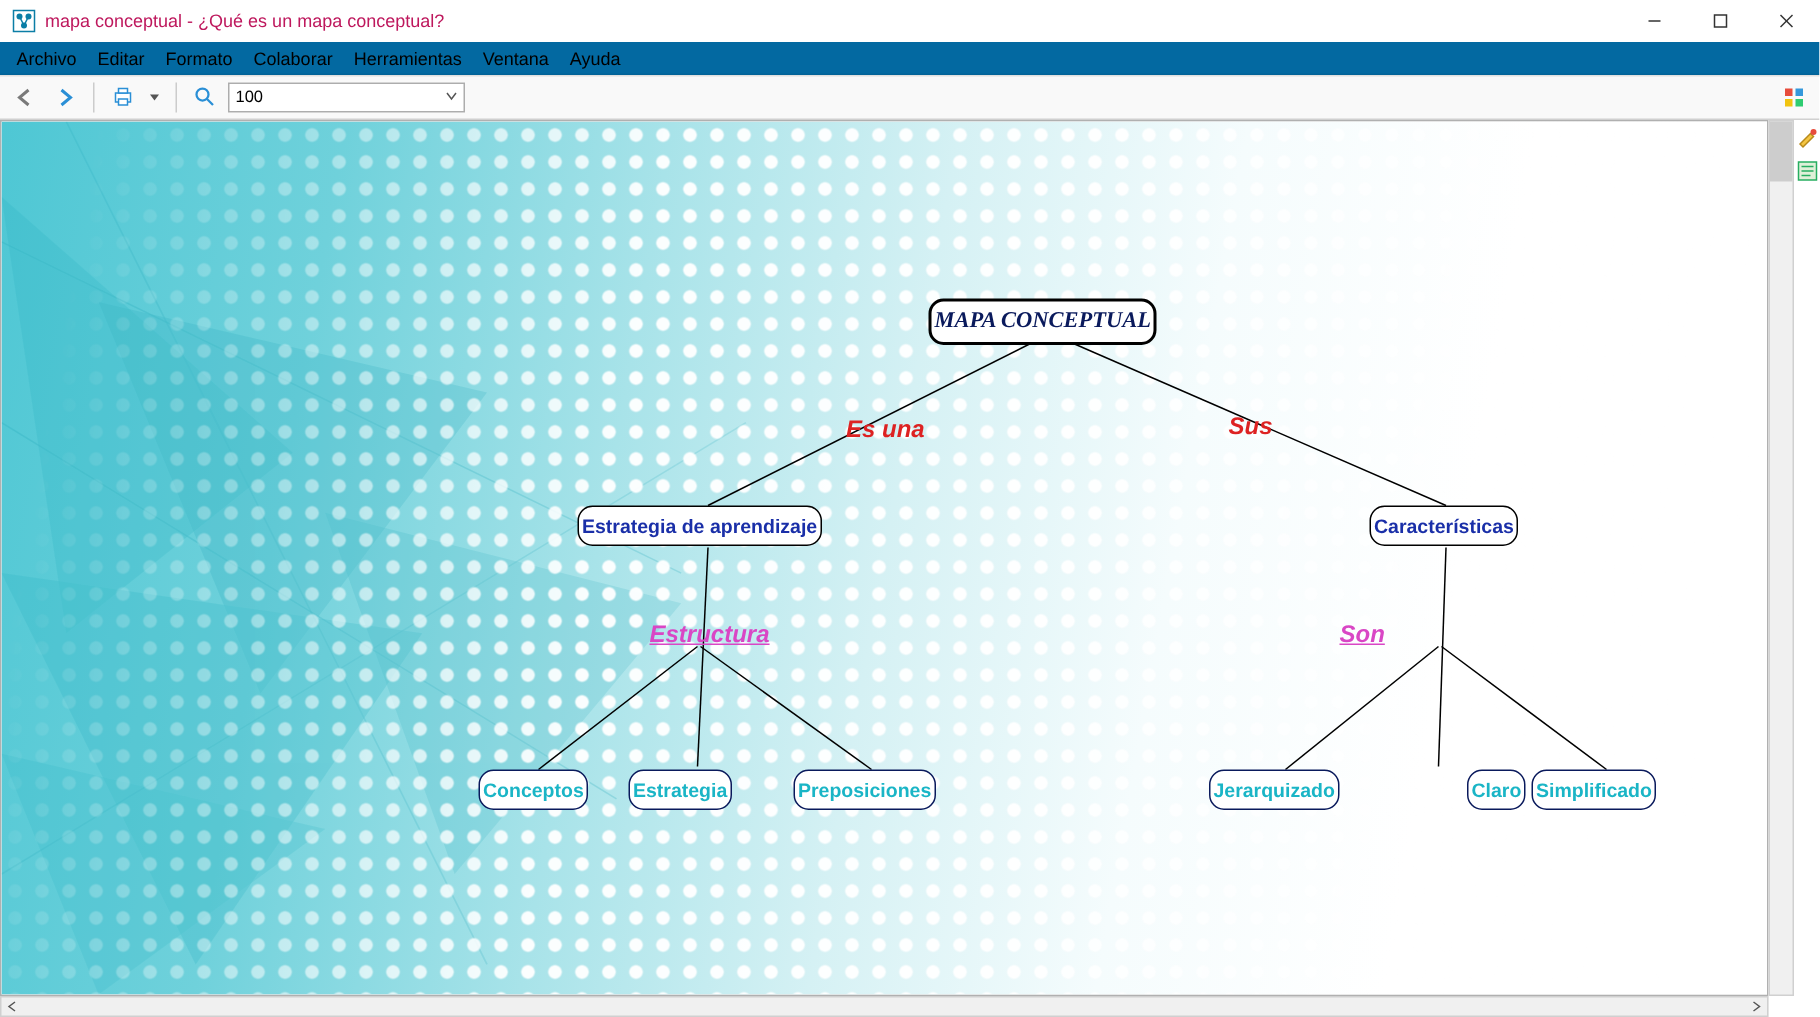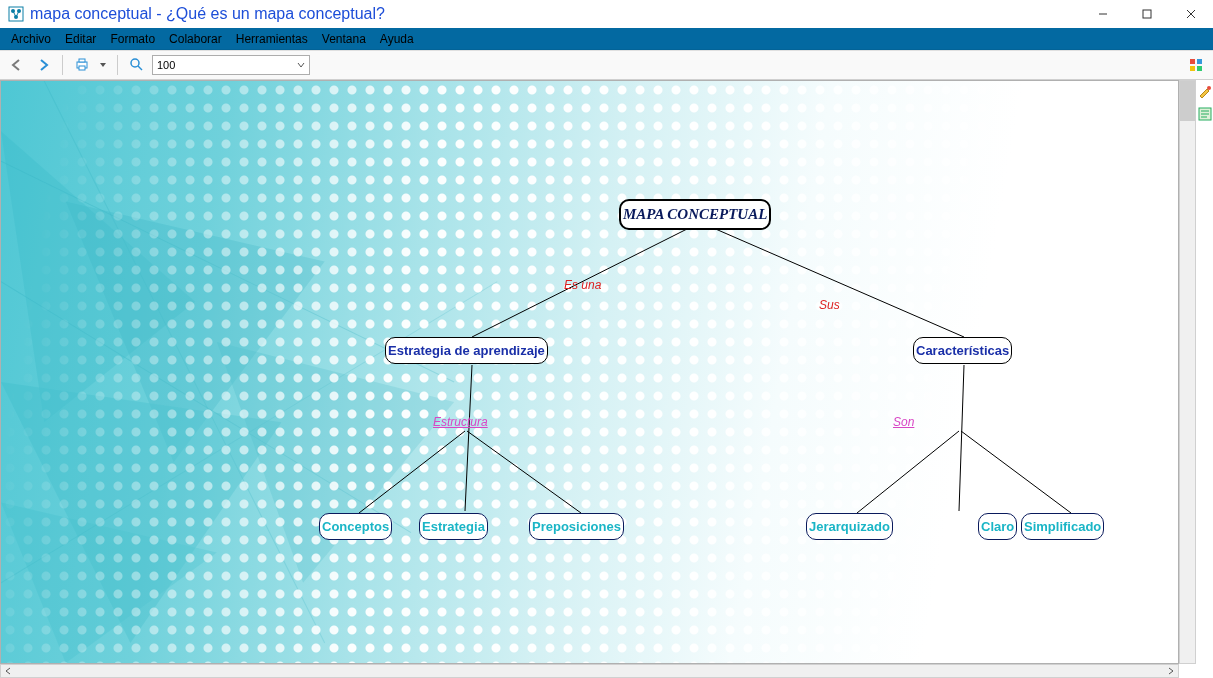--- a/index.html
+++ b/index.html
@@ -1,21 +1,21 @@
 <!DOCTYPE html>
 <html><head>
 <meta charset="utf-8">
 <style>
 * { box-sizing: border-box; margin: 0; padding: 0; }
 body { font-family: "Segoe UI", Tahoma, sans-serif; font-size: 12px; background: #fff; overflow: hidden; width: 1213px; height: 678px; }
 
 
 .titlebar { height: 28px; background: #fff; display: flex; align-items: center; padding: 0 8px; position: relative; }
 .titlebar .app-icon { width: 16px; height: 16px; margin-right: 6px; display: flex; align-items: center; justify-content: center; }
-.titlebar .title-text { color: #1d4ed8; font-size: 16px; }
+.titlebar .title-text { color: #be185d; font-size: 12px; }
 .win-controls { position: absolute; right: 0; top: 0; height: 28px; display: flex; }
 .win-btn { width: 44px; height: 28px; display: flex; align-items: center; justify-content: center; color: #555; cursor: pointer; }
 
 
 .menubar { height: 22px; background: #0369a1; display: flex; align-items: center; padding: 0 4px; border-bottom: 1px solid rgba(0,0,0,0.05); }
 .menuitem { padding: 2px 7px; color: #000; cursor: pointer; }
 
 
 .toolbar { height: 30px; background: #f9f9f9; border-top: 1px solid #e0e0e0; border-bottom: 1px solid #d0d0d0; display: flex; align-items: center; padding: 0 6px; gap: 4px; }
 .tool-sep { width: 1px; height: 20px; background: #ccc; margin: 0 4px; }
@@ -31,21 +31,21 @@
 .bg-dots { position: absolute; inset: 0; background-image: radial-gradient(circle, rgba(255,255,255,0.95) 4px, transparent 5px); background-size: 18px 18px; mask-image: linear-gradient(100deg, transparent 5%, black 35%, black 60%, transparent 95%); -webkit-mask-image: linear-gradient(100deg, transparent 5%, black 35%, black 60%, transparent 95%); }
 .bg-tri { position: absolute; left: 0; top: 0; width: 55%; height: 100%; opacity: 0.45; }
 
 
 .node { position: absolute; border: 1.5px solid #000; border-radius: 10px; background: #fff; padding: 5px 2px; font-weight: bold; white-space: nowrap; cursor: pointer; }
 .node.root { font-style: italic; font-family: Georgia, serif; font-size: 15px; color: #0a1a5c; border-width: 2px; }
 .node.lvl2 { color: #1a2fa8; font-size: 13px; }
 .node.lvl3 { color: #1ab5c6; font-size: 13px; border-color: #0a1a5c; }
 
 
-.linklabel { position: absolute; font-style: italic; font-size: 12px; }
+.linklabel { position: absolute; font-style: italic; font-size: 16px; font-weight: bold; }
 .linklabel.red { color: #d22; }
 .linklabel.pink { color: #d946c5; text-decoration: underline; }
 
 
 .lines { position: absolute; inset: 0; width: 100%; height: 100%; pointer-events: none; }
 
 
 .vscroll { position: absolute; top: 80px; right: 17px; bottom: 14px; width: 17px; background: #f0f0f0; border: 1px solid #d0d0d0; }
 .vscroll-thumb { position: absolute; top: 0; left: 0; right: 0; height: 40px; background: #cdcdcd; }
 .hscroll { position: absolute; left: 0; right: 34px; bottom: 0; height: 14px; background: #f0f0f0; border: 1px solid #d0d0d0; display: flex; justify-content: space-between; align-items: center; }
@@ -173,21 +173,21 @@
     <line x1="963" y1="284" x2="958" y2="430" stroke="#000" stroke-width="1"></line>
     <line x1="464" y1="350" x2="358" y2="432" stroke="#000" stroke-width="1"></line>
     <line x1="466" y1="350" x2="580" y2="432" stroke="#000" stroke-width="1"></line>
     <line x1="958" y1="350" x2="856" y2="432" stroke="#000" stroke-width="1"></line>
     <line x1="960" y1="350" x2="1070" y2="432" stroke="#000" stroke-width="1"></line>
   </svg>
 
   <div class="node root" style="left:618px; top:118px;">MAPA CONCEPTUAL</div>
 
   <div class="linklabel red" style="left:563px; top:197px;">Es una</div>
-  <div class="linklabel red" style="left:818px; top:195px;margin-top:22px;">Sus</div>
+  <div class="linklabel red" style="left:818px; top:195px;">Sus</div>
 
   <div class="node lvl2" style="left:384px; top:256px;">Estrategia de aprendizaje</div>
   <div class="node lvl2" style="left:912px; top:256px;">Características</div>
 
   <div class="linklabel pink" style="left:432px; top:334px;">Estructura</div>
   <div class="linklabel pink" style="left:892px; top:334px;">Son</div>
 
   <div class="node lvl3" style="left:318px; top:432px;">Conceptos</div>
   <div class="node lvl3" style="left:418px; top:432px;">Estrategia</div>
   <div class="node lvl3" style="left:528px; top:432px;">Preposiciones</div>

